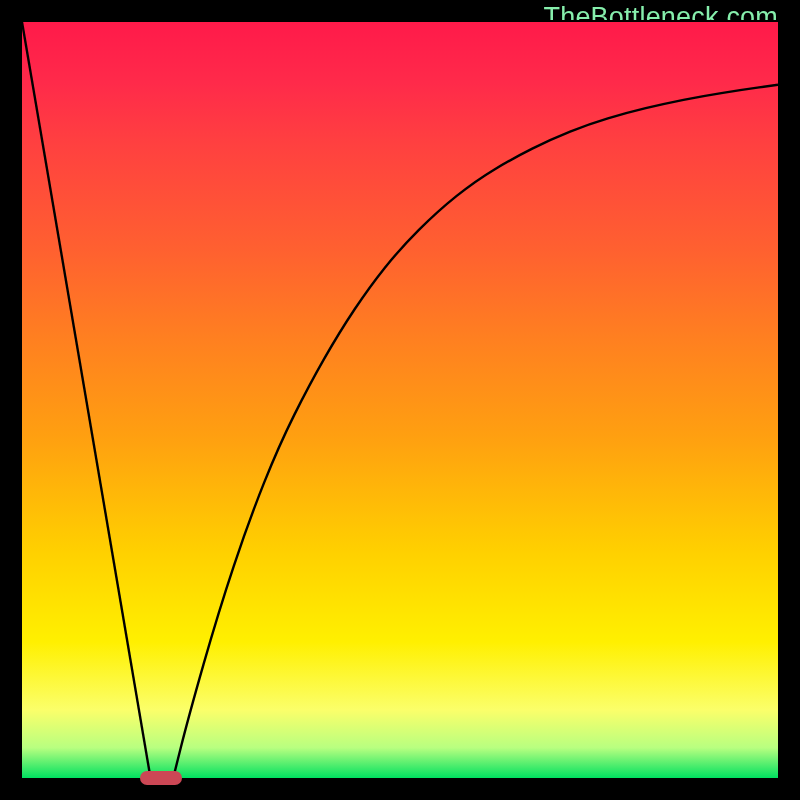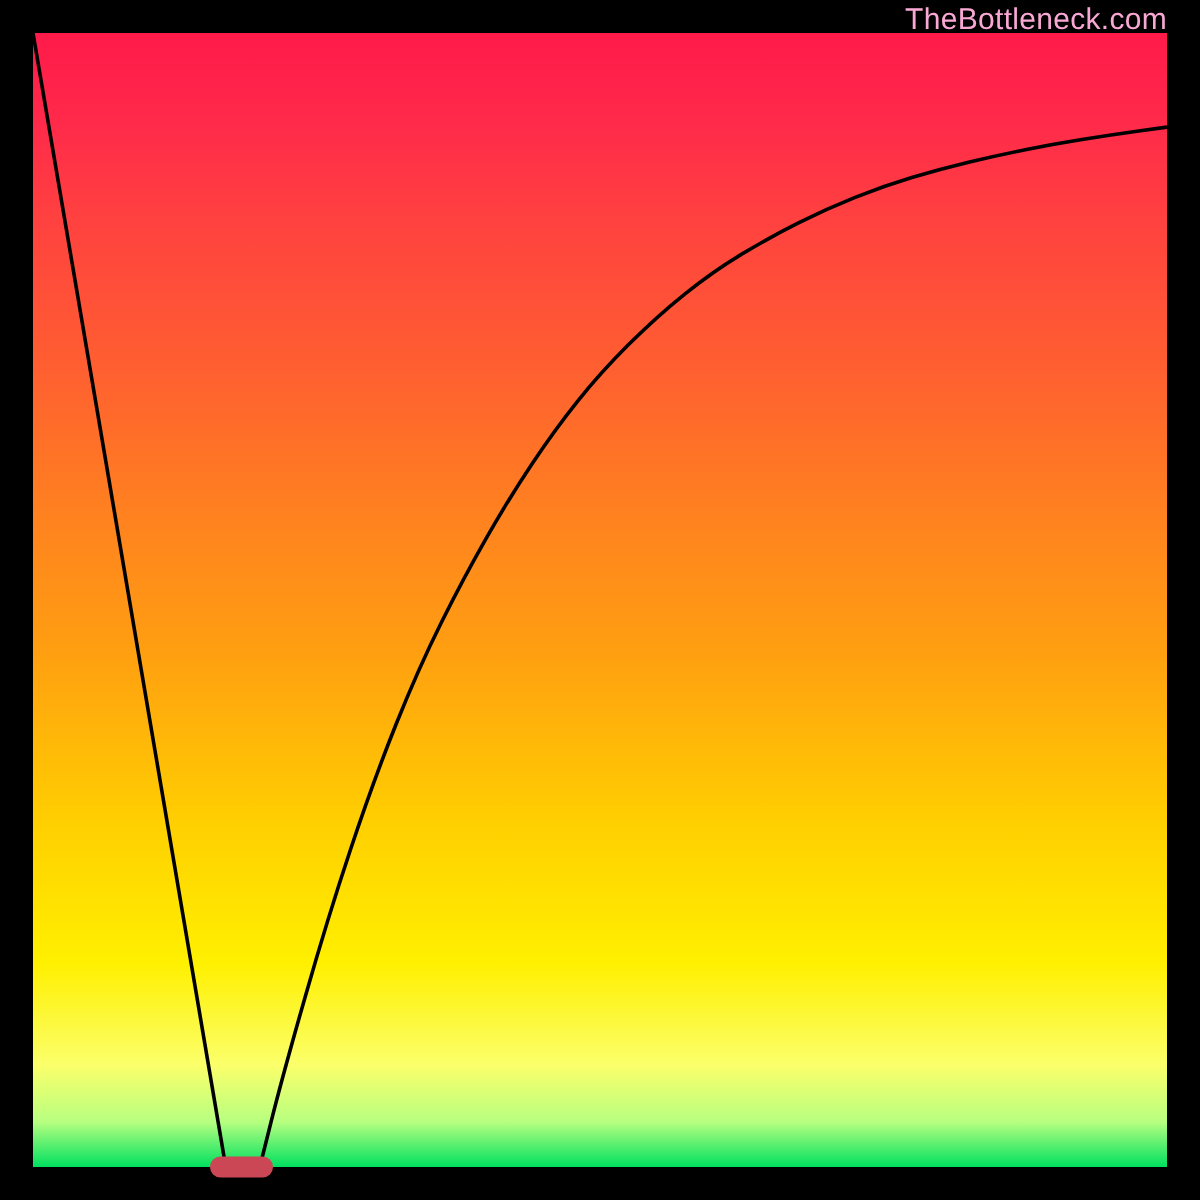--- a/index.html
+++ b/index.html
@@ -50,22 +50,22 @@
     left: 0;
     top: 0;
     width: 100%;
     height: 100%;
   }
   .watermark {
     position: absolute;
     top: 2px;
     right: 22px;
     font-family: Arial, Helvetica, sans-serif;
-    font-size: 20px;
-    color: #f9a8d4;
+    font-size: 27px;
+    color: #86efac;
     letter-spacing: 0.2px;
   }
   .marker {
     position: absolute;
     background: #cc4755;
     border-radius: 7px;
     height: 14px;
   }
 </style>
 </head>

